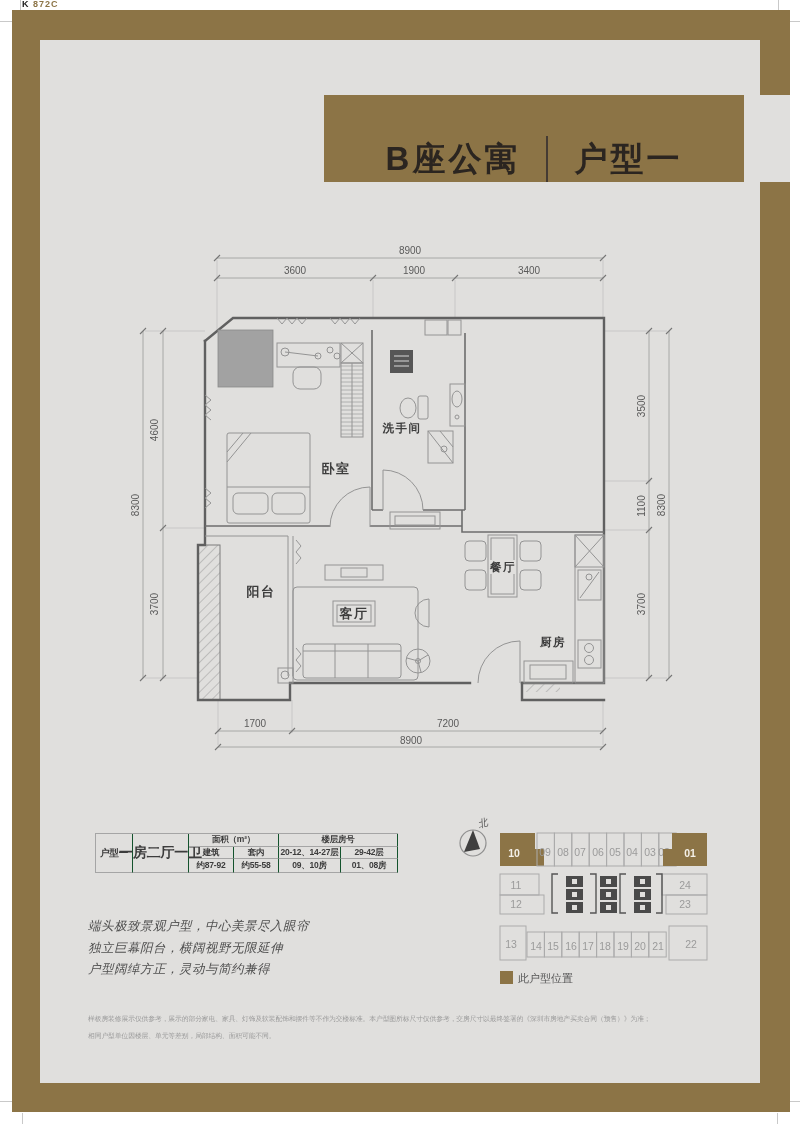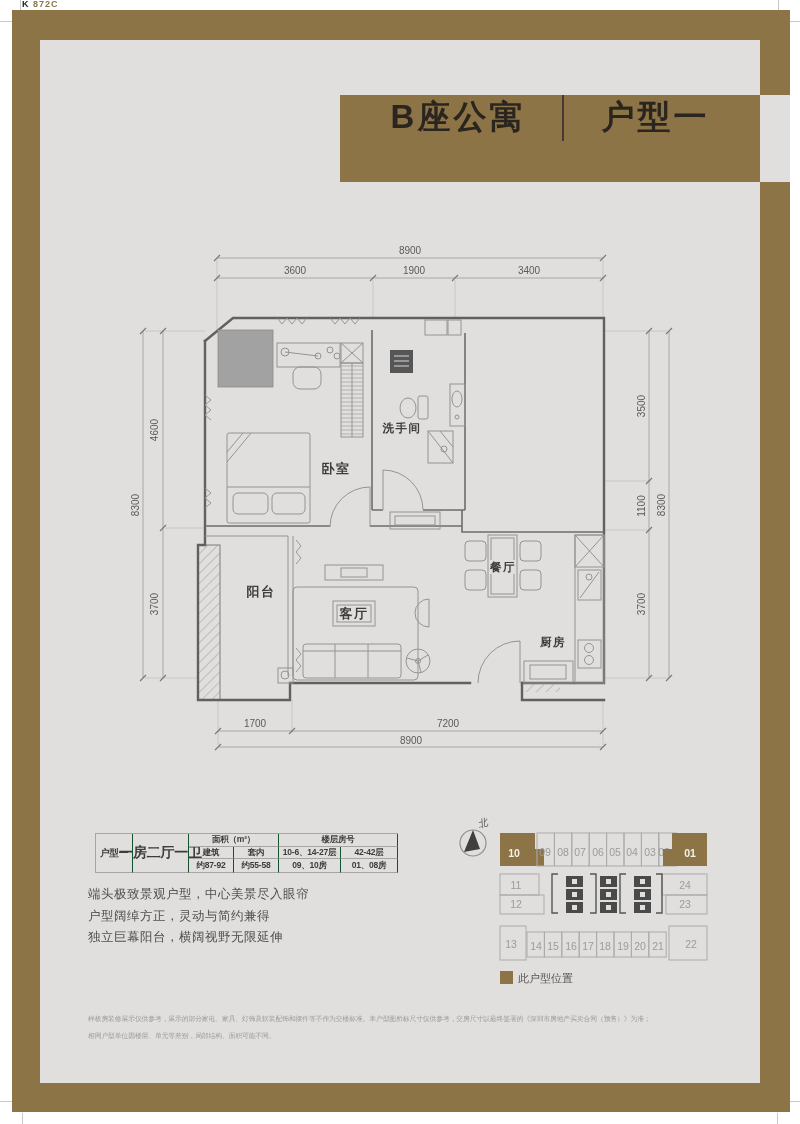--- a/index.html
+++ b/index.html
@@ -2,22 +2,22 @@
 <html><head>
 <meta charset="utf-8">
 <style>
   html,body{margin:0;padding:0;}
   body{width:800px;height:1124px;position:relative;background:#ffffff;overflow:hidden;
        font-family:"Liberation Sans", sans-serif;}
   .abs{position:absolute;}
   
   #frame{left:12px;top:10px;width:778px;height:1102px;background:#8c7446;}
   #panel{left:40px;top:40px;width:720px;height:1043px;background:#e0dfdd;}
-  #banner{left:340px;top:95px;width:420px;height:87px;background:#8c7446;
-          display:flex;align-items:flex-start;justify-content:center;gap:11px;}
+  #banner{left:324px;top:95px;width:420px;height:87px;background:#8c7446;
+          display:flex;align-items:flex-end;justify-content:center;}
   #banner .t{font-size:33px;font-weight:bold;color:#2b2520;letter-spacing:3px;}
   #banner .dv{width:2px;height:46px;background:#453b33;margin:0 26px;}
   #banner-patch{left:760px;top:95px;width:30px;height:87px;background:#e0dfdd;}
   
   #plate{left:22px;top:-1px;font-size:9px;font-weight:bold;letter-spacing:1px;}
   #plate .k{color:#1c1c1c;} #plate .c{color:#8c7446;margin-top:20px;}
   .crop{background:#c9c9c9;}
   
   #plan{left:130px;top:240px;}
   .wall{stroke:#606060;stroke-width:2.4;fill:none;stroke-linecap:square;}
@@ -36,21 +36,21 @@
         grid-template-rows:13px 12px 14px;
         border-top:1px solid #a5a5a5;border-left:1px solid #a5a5a5;
         font-size:8.5px;color:#3c3c3c;font-weight:bold;}
   #spec>div{border-right:1px solid #14532d;border-bottom:1px solid #a5a5a5;
         display:flex;align-items:center;justify-content:center;white-space:nowrap;letter-spacing:-0.2px;}
   .sp-a{grid-column:1;grid-row:1/4;font-size:9.5px;}
   .sp-b{grid-column:2;grid-row:1/4;font-size:14px;}
   .sp-area{grid-column:3/5;grid-row:1;}
   .sp-floor{grid-column:5/7;grid-row:1;text-align:right;}
   
-  #desc{left:88px;top:884px;font-size:12.5px;color:#4f4f4f;line-height:21.5px;letter-spacing:0.5px;}
+  #desc{left:88px;top:916px;font-size:12.5px;color:#4f4f4f;line-height:21.5px;letter-spacing:0.5px;font-style:italic;}
   
   #keyplan{left:448px;top:808px;}
   .kp-cell{fill:none;stroke:#ababab;stroke-width:1;}
   .kp-brown{fill:#8c7446;stroke:none;}
   .kp-num{font:10.5px "Liberation Sans",sans-serif;fill:#9b9b9b;text-anchor:middle;}
   .kp-hl{font-weight:bold;fill:#f4f0e8;}
   .kp-core{fill:#4a4a4a;stroke:none;}
   .kp-corein{fill:#e0dfdd;stroke:none;}
   .kp-br{stroke:#555;stroke-width:1.4;fill:none;}
   .kp-legend{font:11px "Liberation Sans",sans-serif;fill:#555;}
@@ -241,32 +241,32 @@
   </g>
 </svg>
 
 <div class="abs" id="spec">
   <div class="sp-a">户型一</div>
   <div class="sp-b">一房二厅一卫</div>
   <div class="sp-area">面积（m²）</div>
   <div class="sp-floor">楼层房号</div>
   <div>建筑</div>
   <div>套内</div>
-  <div>10-6、14-27层</div>
-  <div>42-42层</div>
+  <div>20-12、14-27层</div>
+  <div>29-42层</div>
   <div>约87-92</div>
   <div>约55-58</div>
   <div>09、10房</div>
   <div>01、08房</div>
 </div>
 
 <div class="abs" id="desc">
   <div>端头极致景观户型，中心美景尽入眼帘</div>
+  <div>独立巨幕阳台，横阔视野无限延伸</div>
   <div>户型阔绰方正，灵动与简约兼得</div>
-  <div>独立巨幕阳台，横阔视野无限延伸</div>
 </div>
 
 <svg class="abs" id="keyplan" width="292" height="192" viewBox="448 808 292 192">
   <g>
     <circle cx="473" cy="843" r="13" fill="none" stroke="#8f8f8f" stroke-width="1.2"></circle>
     <polygon points="464,852 473,830 480,849" fill="#3f3f3f"></polygon>
     <text class="kp-north" x="479" y="828" transform="rotate(-18 479 828)">北</text>
   </g>
 
   <g>

